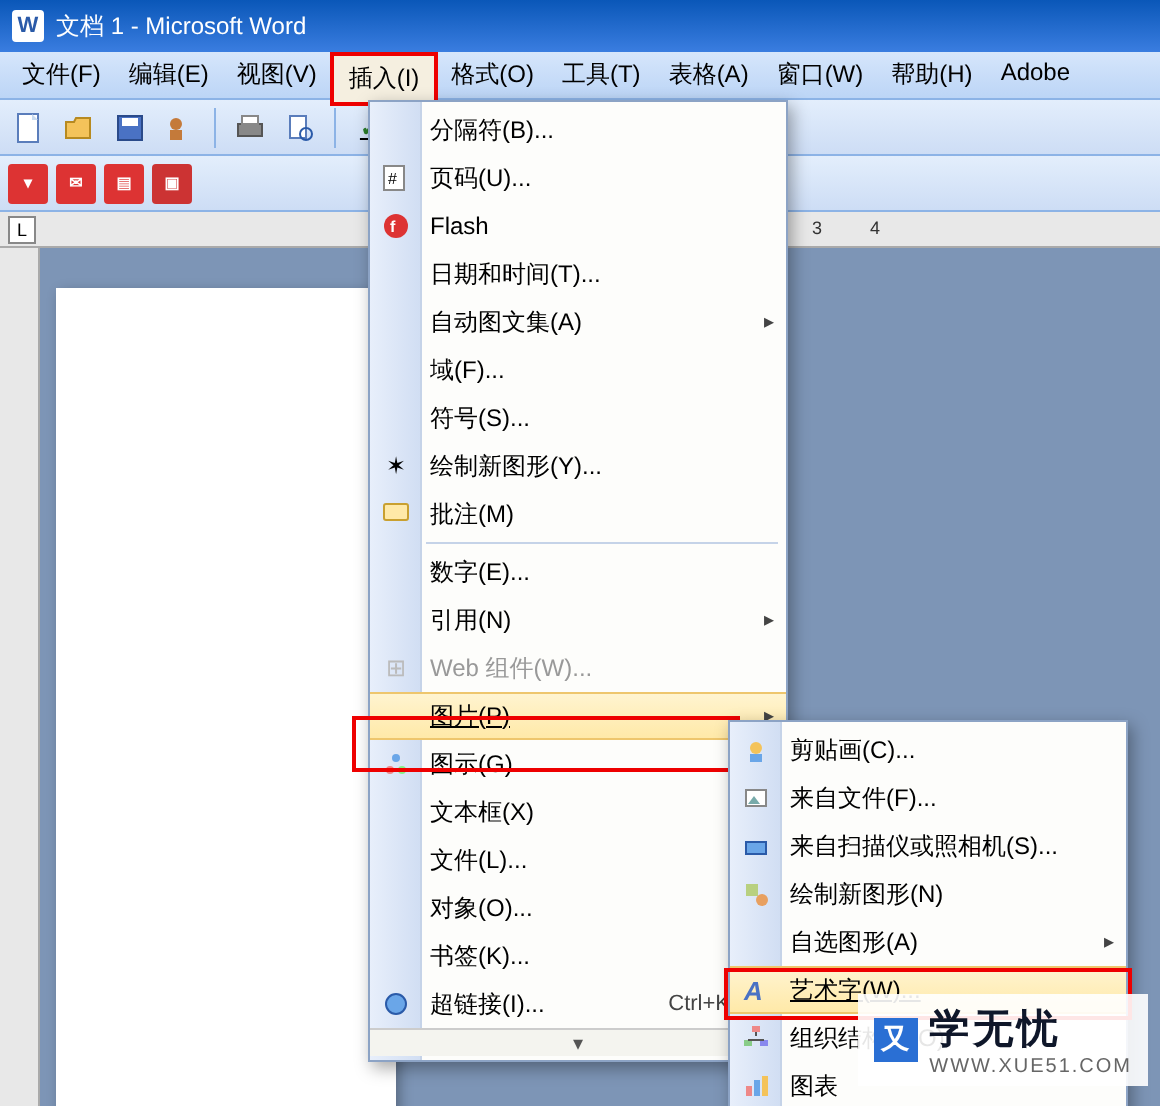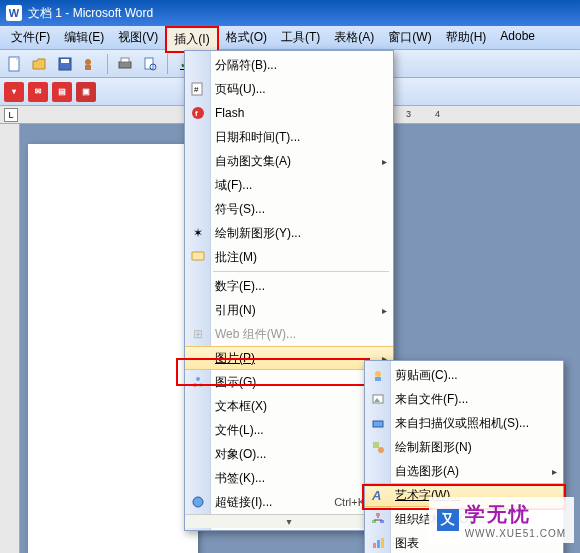--- a/index.html
+++ b/index.html
@@ -30,21 +30,21 @@
   .menu .mi.sub::after { content: "▸"; position: absolute; right: 6px; font-size: 10px; color: #444; }
   .menu .mi.dis { color: #999; }
   .menu .mi .kb { position: absolute; right: 28px; color: #444; font-size: 11px; }
   .menu .mi.hov { background: linear-gradient(#fff4d0,#ffe9a8); border-top: 1px solid #eec66d; border-bottom: 1px solid #eec66d; height: 24px; text-decoration: underline; }
   .menu .mi .micon { position: absolute; left: 4px; width: 18px; height: 18px; display: flex; align-items: center; justify-content: center; }
   .menu .hr { height: 1px; background: #c5d3e8; margin: 2px 4px 2px 28px; }
   .menu .arrow-bottom { height: 14px; display:flex; align-items:center; justify-content:center; background:#f4f4ef; border-top:1px solid #ccc; font-size:10px; color:#555;}
   .redbox { position: absolute; border: 2px solid #e00; pointer-events: none; }
   .watermark { position: absolute; right: 6px; bottom: 10px; display: flex; align-items: center; gap: 6px; background: rgba(255,255,255,0.9); padding: 4px 8px; }
   .watermark .wmicon { width: 22px; height: 22px; background: #2a6fd4; color: #fff; display: flex; align-items: center; justify-content: center; font-weight: bold; font-size: 14px; border: 2px solid #2a6fd4; }
-  .wm-main { font-size: 20px; font-weight: bold; color: #a21caf; letter-spacing: 2px; }
+  .wm-main { font-size: 20px; font-weight: bold; color: #0f172a; letter-spacing: 2px; }
   .wm-sub { font-size: 10px; color: #666; letter-spacing: 1px; }
   .readbtn { display:flex; align-items:center; gap:3px; padding:0 4px; }
 </style>
 </head>
 <body>
 
 <div class="titlebar">
   <div class="wicon">W</div>
   <span>文档 1 - Microsoft Word</span>
 </div>

